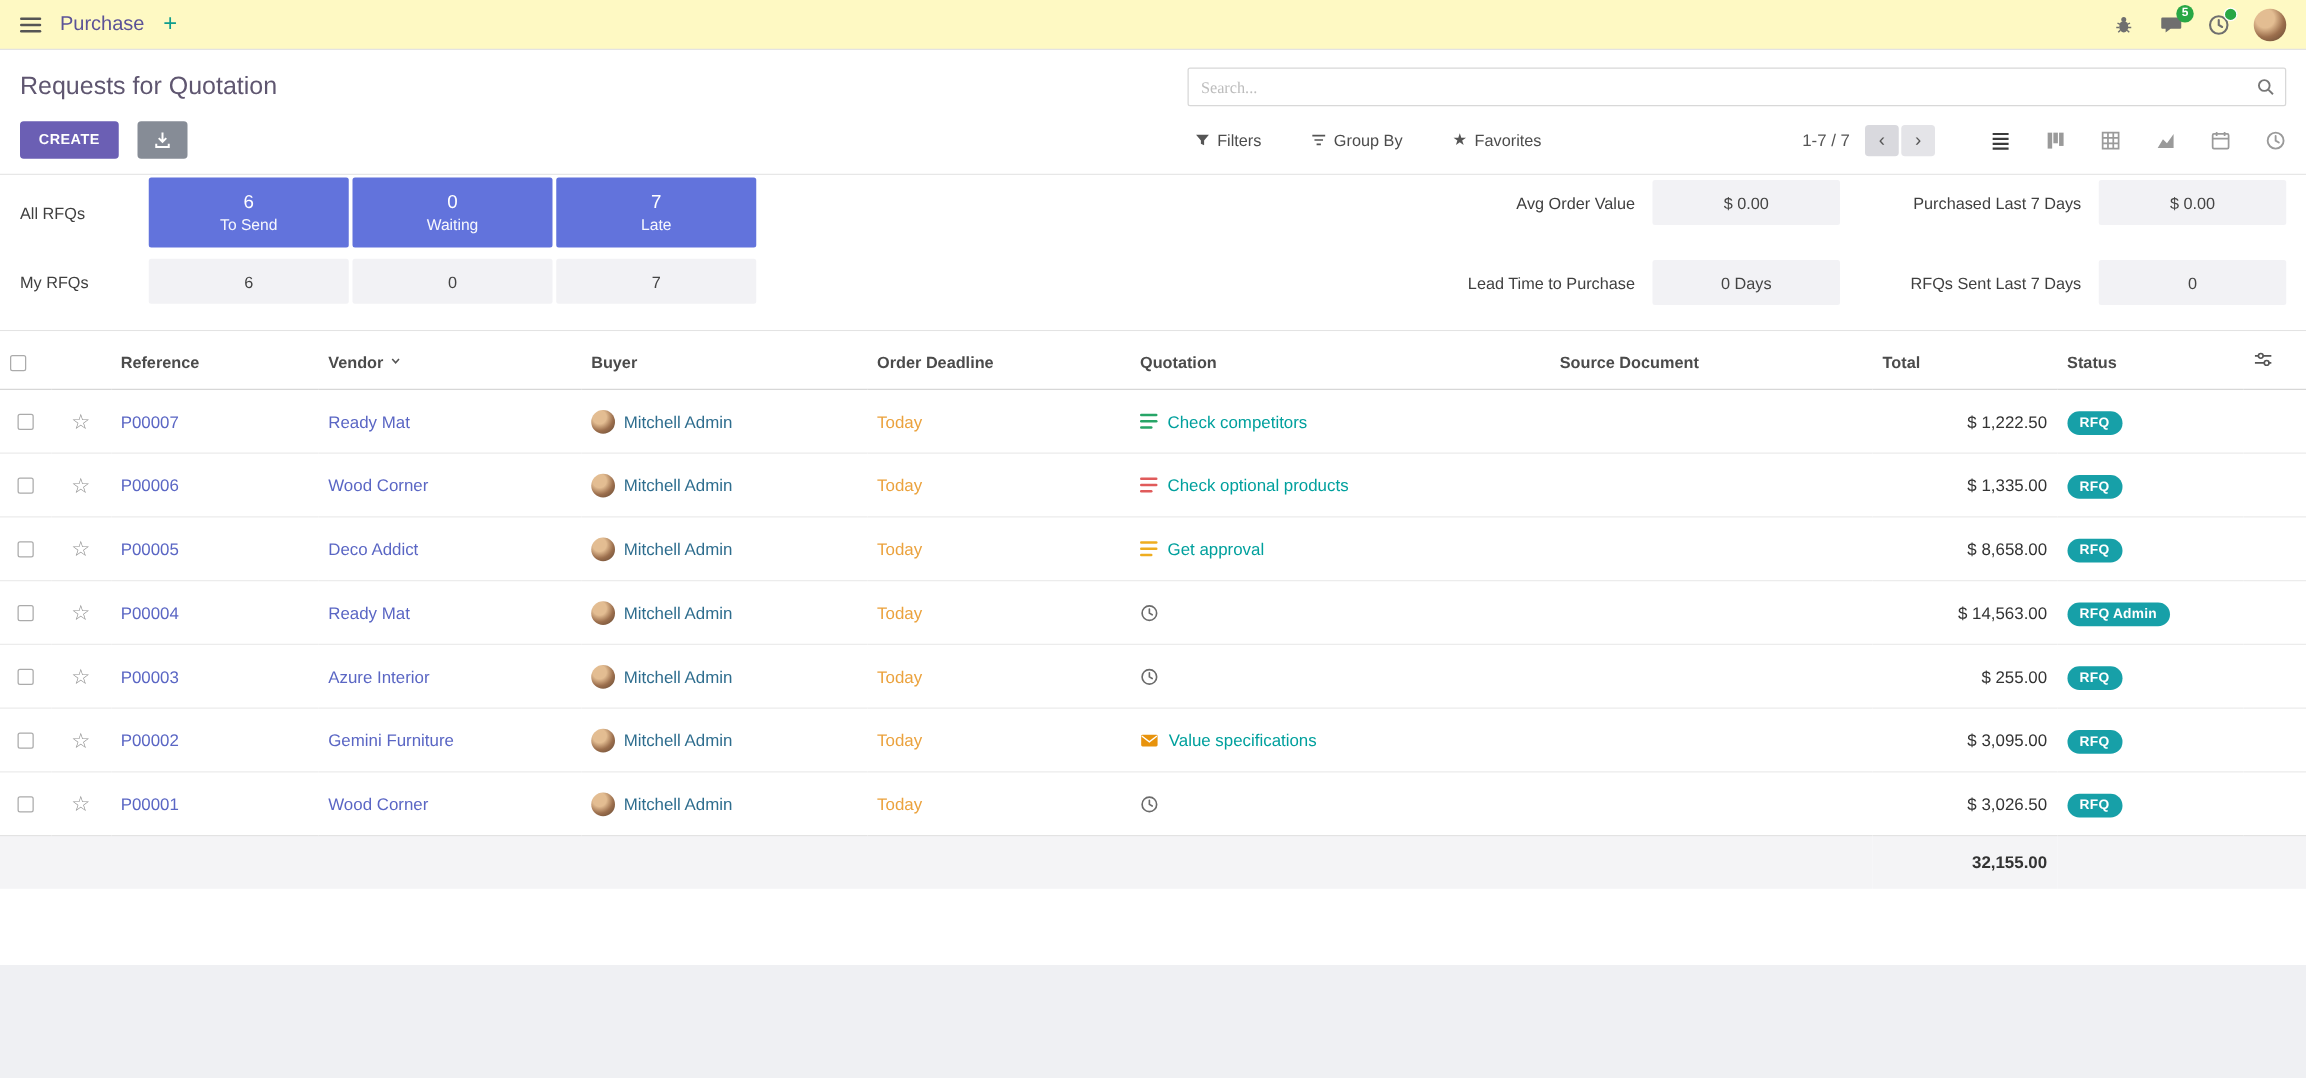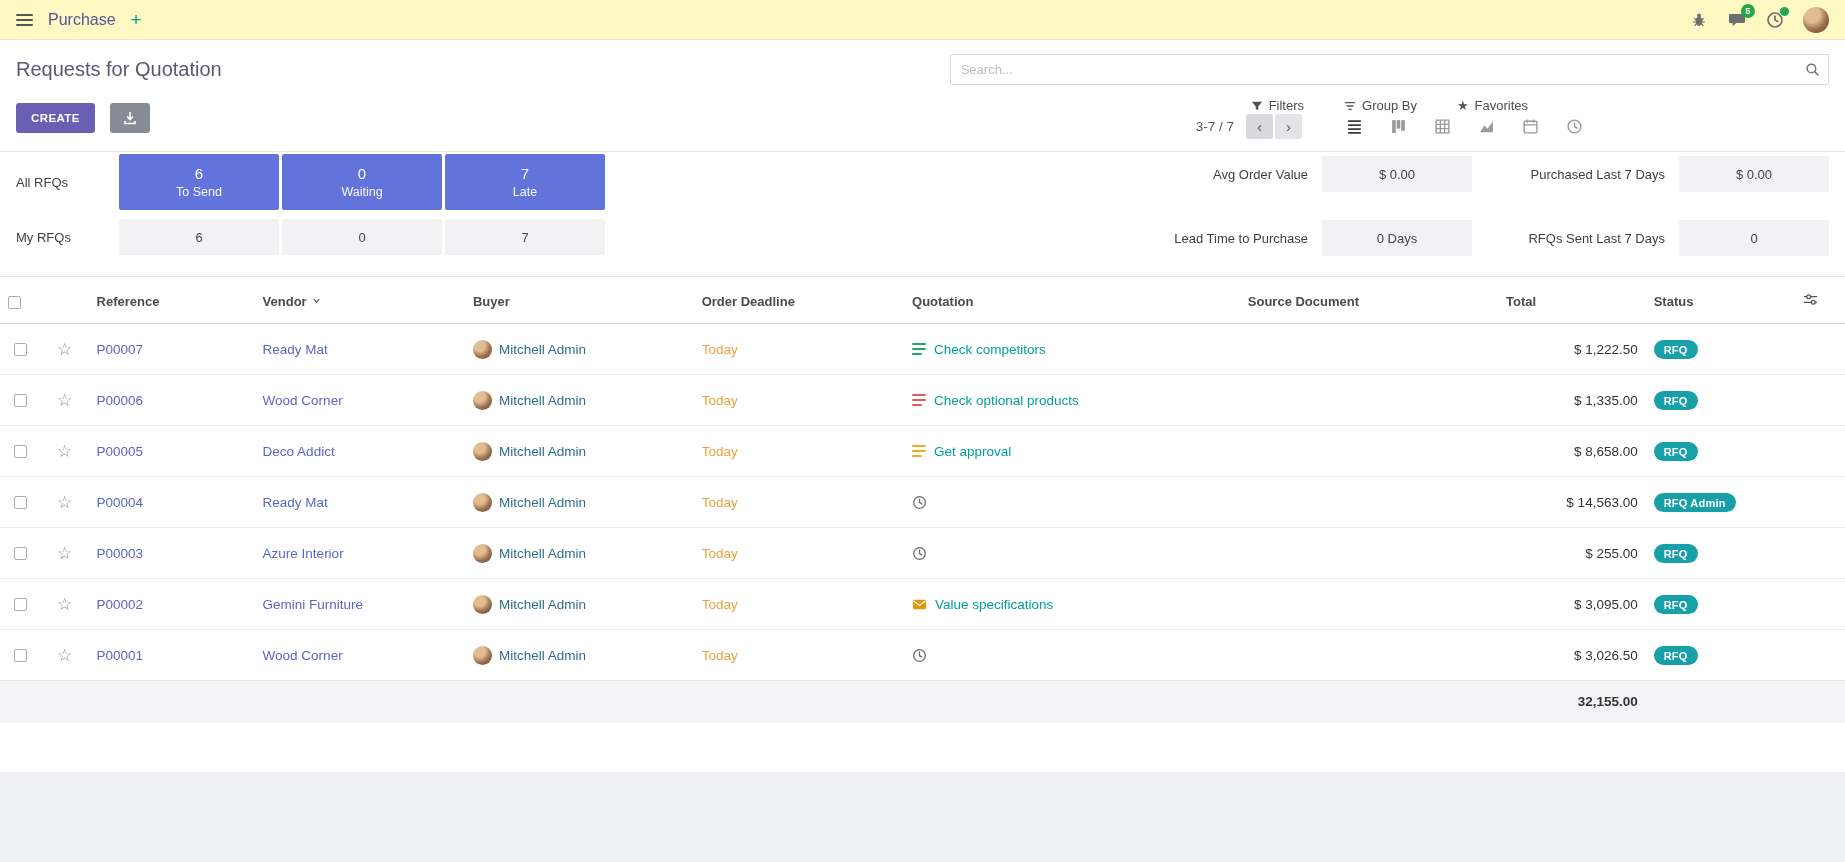--- a/index.html
+++ b/index.html
@@ -36,40 +36,40 @@
   .avatar {
     width:26px; height:26px; border-radius:50%;
     background: radial-gradient(circle at 35% 30%, #e3bd92 0 30%, #9c6f4d 60%, #5e4430 100%);
     cursor:pointer;
   }
 
   
   .control-panel { padding:14px 16px 12px; background:#fff; }
   .cp-row1 { display:flex; align-items:center; justify-content:space-between; }
   .page-title { font-size:20px; color:#5f5670; }
-  .search-box { position:relative; width:48.5%; }
+  .search-box { position:relative; width:48.5%;font-family:Liberation Serif, serif; }
   .search-box input {
     width:100%; height:31px; border:1px solid #d8d8d8; border-radius:2px;
     padding:0 32px 0 10px; font-size:13px; font-family:inherit; color:#333; outline:none;
   }
   .search-box input::placeholder { color:#bdbdbd; }
   .search-ic { position:absolute; right:9px; top:8px; }
 
   .cp-row2 { display:flex; align-items:center; margin-top:12px; }
   .cp-left { display:flex; gap:15px; }
   .btn-create {
     background:#6b5fb4; color:#fff; border:none; border-radius:3px;
     font-size:11.5px; font-weight:bold; letter-spacing:.4px; padding:9px 15px;
     font-family:inherit; cursor:pointer;
   }
   .btn-download {
     background:#868c96; border:none; border-radius:3px; padding:8px 13px; cursor:pointer;
     display:flex; align-items:center;
   }
-  .cp-right { margin-left:auto; width:48.5%; display:flex; align-items:center; justify-content:space-between;flex-direction:column; }
+  .cp-right { margin-left:auto; width:48.5%; display:flex; align-items:center; justify-content:space-between; }
   .filter-group { display:flex; gap:28px; }
   .cp-tool { display:flex; align-items:center; gap:6px; color:#4c4c4c; font-size:13px; cursor:pointer; background:none; border:none; font-family:inherit; }
   .fav-star { color:#555; font-size:13px; }
   .pager-area { display:flex; align-items:center; gap:18px; }
   .pager { display:flex; align-items:center; gap:12px; color:#555; }
   .pager-btns { display:flex; gap:2px; }
   .pager-btn {
     width:27px; height:25px; background:#d9d9de; border:none; border-radius:3px;
     color:#555; font-size:15px; line-height:1; cursor:pointer; display:flex; align-items:center; justify-content:center;
   }
@@ -218,21 +218,21 @@
               </svg>
             <span>Group By</span>
           </button>
           <button class="cp-tool">
             <span class="fav-star">★</span>
             <span>Favorites</span>
           </button>
         </div>
         <div class="pager-area">
           <div class="pager">
-            <span>3-7 / 7</span>
+            <span>1-7 / 7</span>
             <span class="pager-btns">
               <button class="pager-btn prev">‹</button>
               <button class="pager-btn next">›</button>
             </span>
           </div>
           <div class="view-switcher">
             <span class="vs-ic active">
               <svg width="17" height="17" viewBox="0 0 16 16">
                   <path d="M2 3h12M2 6.7h12M2 10.4h12M2 14h12" stroke="currentColor" stroke-width="1.6" fill="none"></path>
                 </svg>

